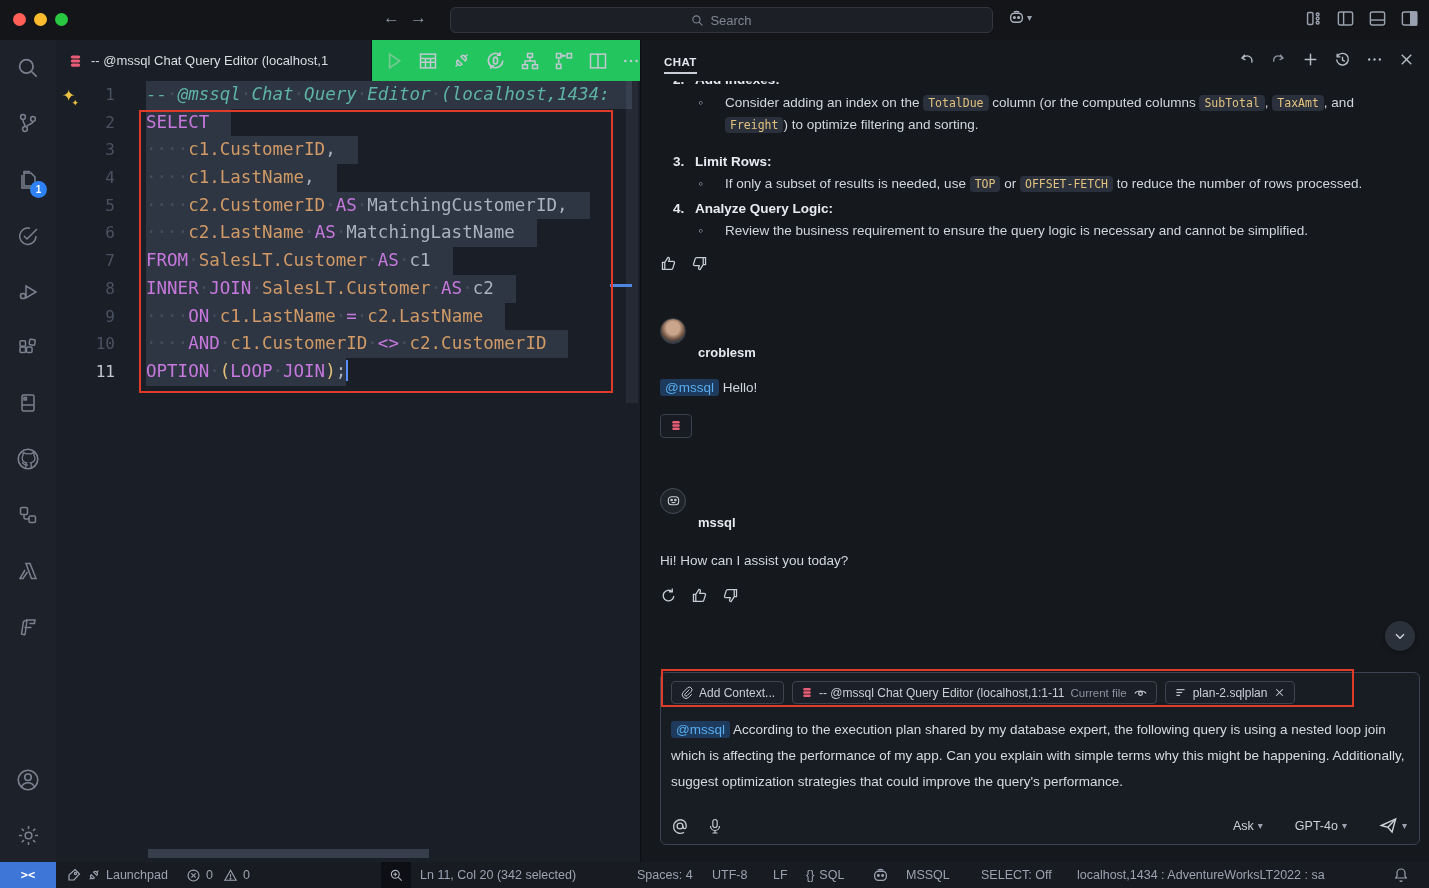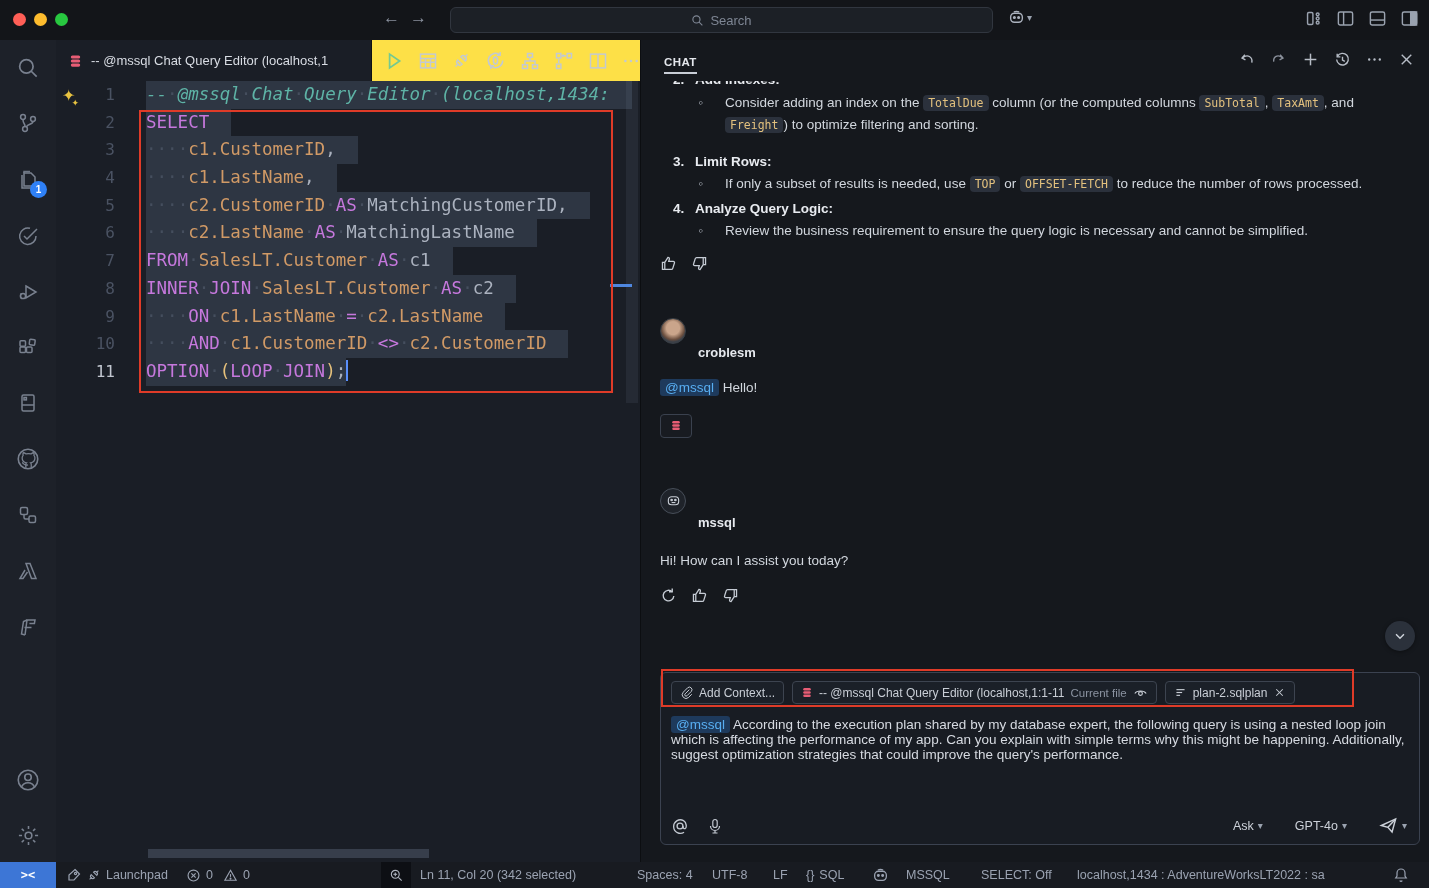--- a/index.html
+++ b/index.html
@@ -22,21 +22,21 @@
   svg.ic{display:block;}
 
   
   .activitybar{position:absolute;left:0;top:40px;width:56px;height:822px;background:#1d2129;}
   .ab-item{position:absolute;left:0;width:56px;height:40px;display:flex;align-items:center;justify-content:center;color:#79818f;}
   .ab-item .badge{position:absolute;right:9px;bottom:2px;background:#2f81f7;color:#fff;font-size:10px;
     min-width:17px;height:17px;border-radius:9px;display:flex;align-items:center;justify-content:center;font-weight:bold;}
 
   
   .editorgroup{position:absolute;left:56px;top:40px;width:584px;height:822px;background:#1a1e26;}
-  .tabbar{position:absolute;left:0;top:0;width:584px;height:41px;background:#fde047;display:flex;}
+  .tabbar{position:absolute;left:0;top:0;width:584px;height:41px;background:#22c55e;display:flex;}
   .tab{width:330px;height:41px;background:#1a1e26;display:flex;align-items:center;padding:0 10px 0 12px;
     color:#d8dce3;font-size:13px;white-space:nowrap;overflow:hidden;border-right:1px solid #0e1013;}
   .tab .lbl{overflow:hidden;white-space:nowrap;margin-left:8px;}
   .ed-toolbar{flex:1;display:flex;align-items:center;justify-content:flex-start;gap:14px;padding-left:12px;color:#c3c9d2;}
   .code-area{position:absolute;left:0;top:41px;width:584px;height:781px;overflow:hidden;
     font-family:"DejaVu Sans Mono",monospace;font-size:17.5px;line-height:27.7px;}
   .cline{display:flex;height:27.7px;white-space:pre;}
   .ln{width:59px;text-align:right;color:#4a5262;flex:none;font-size:16px;}
   .lc{margin-left:31px;white-space:pre;}
   .sel{background:#2e3643;display:inline-block;}
@@ -83,21 +83,21 @@
   .attach-pill{display:inline-flex;align-items:center;gap:7px;margin-top:14px;height:24px;
     border:1px solid #3a414e;border-radius:4px;padding:0 9px;font-size:12.5px;color:#ccd1d9;background:#181b21;}
   .scroll-down{position:absolute;left:744px;top:581px;width:30px;height:30px;border-radius:50%;
     background:#2b313b;display:flex;align-items:center;justify-content:center;color:#d0d5dd;box-shadow:0 1px 4px rgba(0,0,0,.4);}
   .chat-input{position:absolute;left:19px;top:632px;width:760px;height:173px;background:#181c23;
     border:1px solid #3b4250;border-radius:6px;padding:8px 10px;}
   .chips{display:flex;gap:8px;align-items:center;}
   .chip{display:inline-flex;align-items:center;gap:6px;height:23px;border:1px solid #3d4450;border-radius:4px;
     padding:0 8px;font-size:12px;color:#c9ced6;background:#1b2028;white-space:nowrap;}
   .chip .dim{color:#8b93a1;font-size:11.5px;}
-  .input-text{margin-top:13px;font-size:13.5px;line-height:15px;color:#d6dae1;width:742px;}
+  .input-text{margin-top:13px;font-size:13.5px;line-height:26px;color:#d6dae1;width:742px;}
   .input-controls{position:absolute;left:10px;right:12px;bottom:9px;display:flex;align-items:center;color:#c3c9d2;}
   .ic-left{display:flex;gap:18px;align-items:center;}
   .ic-right{margin-left:auto;display:flex;gap:32px;align-items:center;font-size:12.5px;color:#ccd1d9;}
   .drop{display:flex;align-items:center;gap:4px;}
   .chev{font-size:10px;color:#9aa2af;}
 
   
   .statusbar{position:absolute;left:0;top:862px;width:1429px;height:26px;background:#181b21;
     font-size:12.5px;color:#9ba3b2;}
   .sb{position:absolute;top:0;height:26px;display:flex;align-items:center;gap:5px;white-space:nowrap;justify-content:flex-end;}

